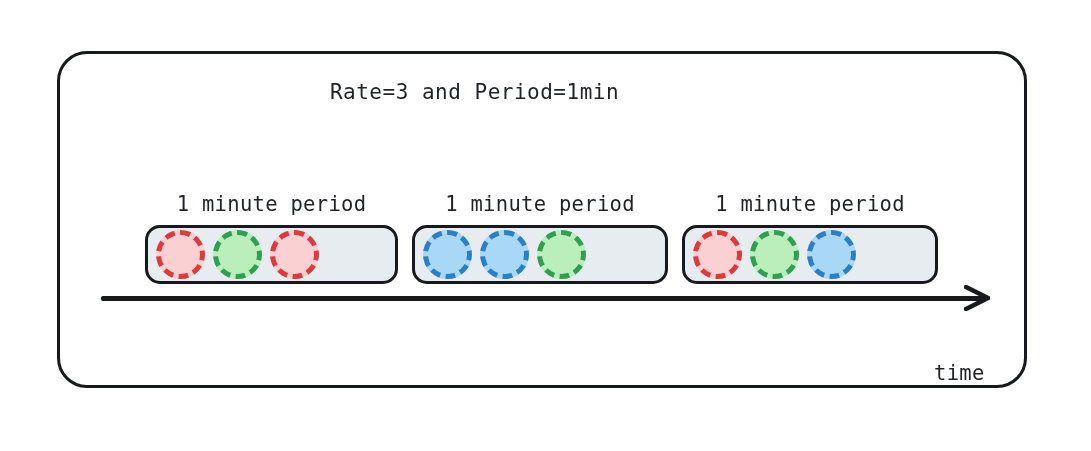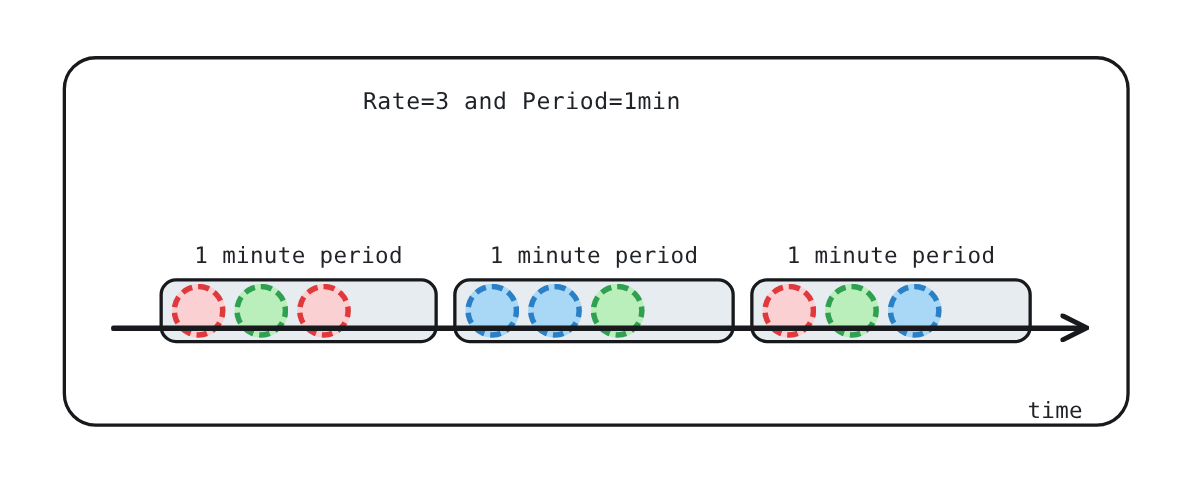--- a/index.html
+++ b/index.html
@@ -40,21 +40,20 @@
     letter-spacing: 0.5px;
     color: #1f2328;
     white-space: pre;
   }
 
   
   .period-group {
     position: absolute;
     top: 225px;
     height: 59px;
-    margin-top: 28px;
   }
   .period-label {
     position: absolute;
     bottom: 100%;
     left: 0;
     width: 100%;
     margin-bottom: 9px;
     text-align: center;
     font-size: 20.5px;
     letter-spacing: 0.3px;

